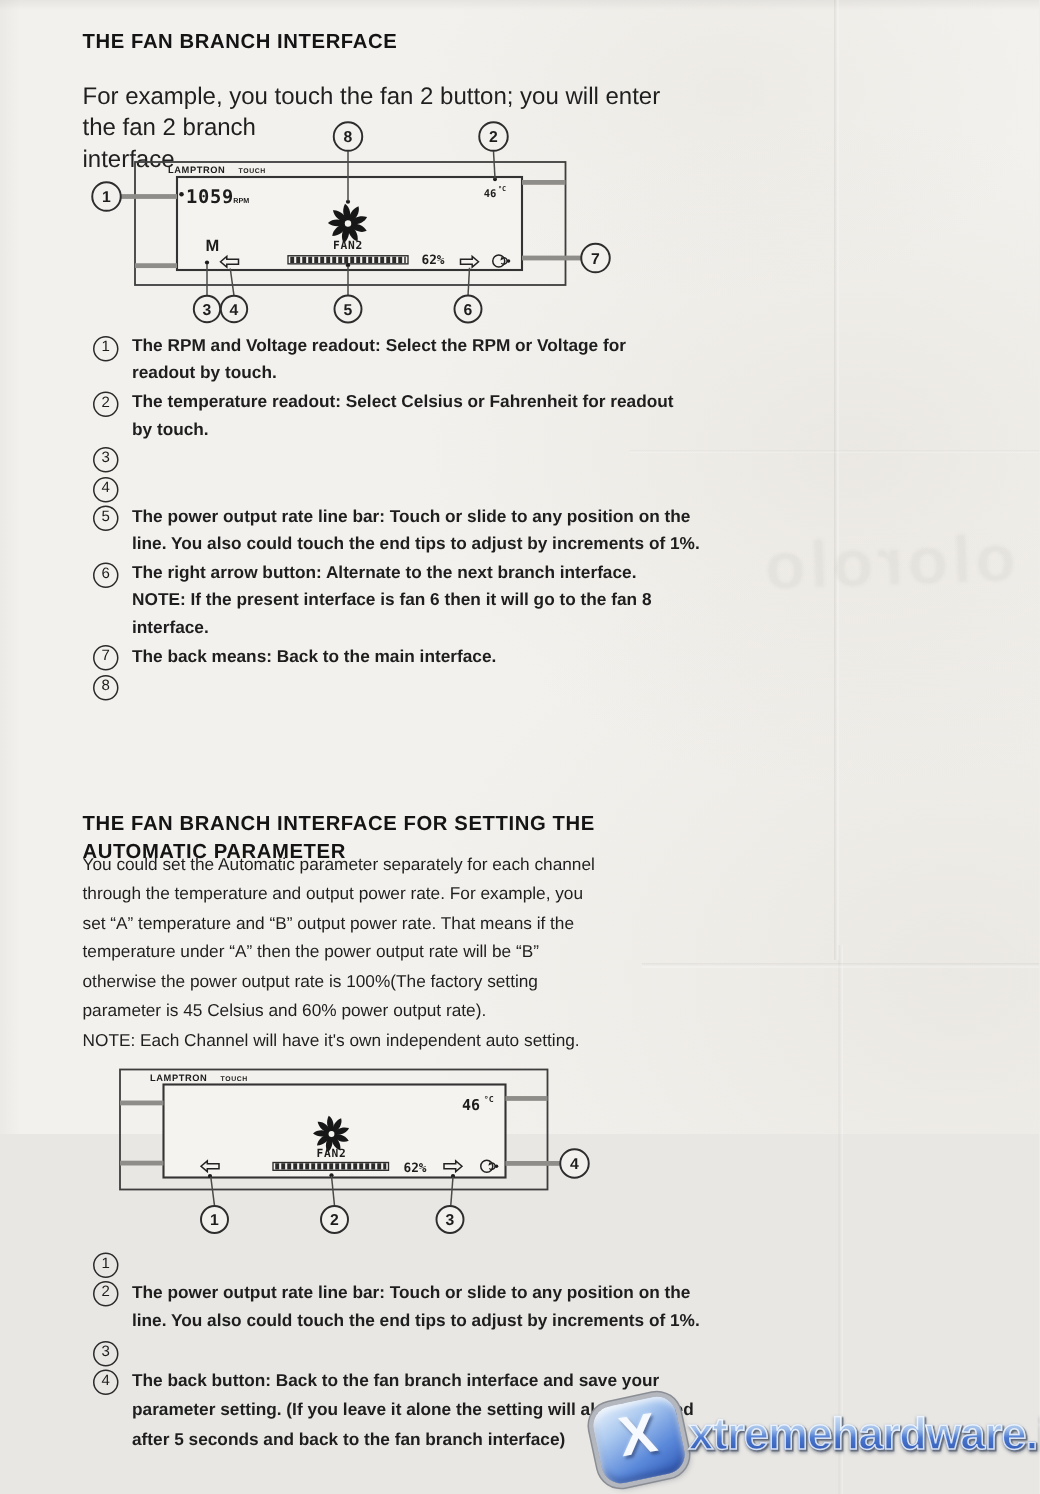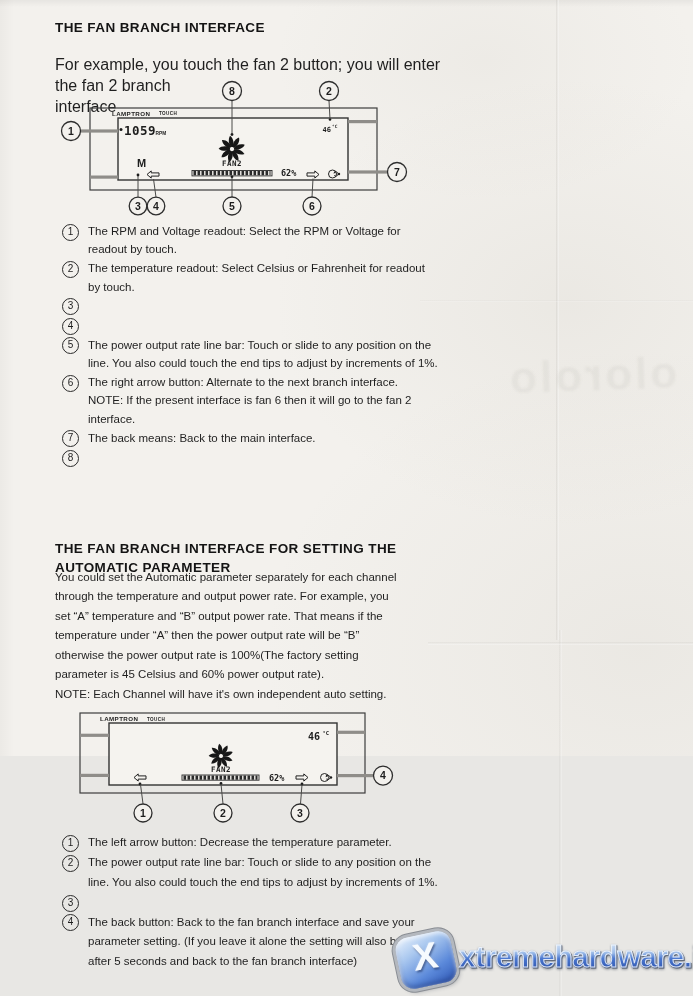--- a/index.html
+++ b/index.html
@@ -43,21 +43,21 @@
     font-size:11.5px;line-height:19.5px;white-space:pre-line;}
   .diagram{position:absolute;}
   .d1{left:50px;top:78px;width:370px;height:140px;}
   .d2{left:55px;top:700px;width:345px;height:130px;}
   .list{position:absolute;left:62px;width:460px;}
   .l1{top:222px;}
   .l2{top:833px;}
   .item{display:flex;gap:9px;margin:0 0 1px 0;}
   .num{flex:0 0 15px;width:15px;height:15px;border:1.3px solid #2a2a2a;border-radius:50%;
     text-align:center;font-size:10px;line-height:14.5px;margin-top:1.5px;color:#1c1c1c;}
-  .txt{white-space:pre-line;font-size:11.5px;color:#1e1e1e;}
+  .txt{white-space:pre-line;font-size:11.5px;color:#1e1e1e;font-weight:bold;}
   .l1 .txt{line-height:18.2px;}
   .l2 .txt{line-height:19.4px;}
   
   svg text{fill:#1d1d1d;}
   .boxline{fill:none;stroke:#3d3d3d;stroke-width:1.2px;}
   .screenline{fill:#f5f3ef;stroke:#333;stroke-width:1.4px;}
   .rail{fill:#8f8d89;}
   .callout circle{fill:#f3f1ed;stroke:#2d2d2d;stroke-width:1.3px;}
   .callout text{font-size:10.5px;font-weight:bold;text-anchor:middle;}
   .leader{stroke:#4a4a48;stroke-width:1px;}
@@ -242,21 +242,21 @@
         <span class="num">4</span>
       </div>
     <div class="item">
         <span class="num">5</span>
         <span class="txt">The power output rate line bar: Touch or slide to any position on the
 line. You also could touch the end tips to adjust by increments of 1%.</span>
       </div>
     <div class="item">
         <span class="num">6</span>
         <span class="txt">The right arrow button: Alternate to the next branch interface.
-NOTE: If the present interface is fan 6 then it will go to the fan 2
+NOTE: If the present interface is fan 6 then it will go to the fan 8
 interface.</span>
       </div>
     <div class="item">
         <span class="num">7</span>
         <span class="txt">The back means: Back to the main interface.</span>
       </div>
     <div class="item">
         <span class="num">8</span>
       </div>
   </div>
@@ -325,21 +325,20 @@
       <g class="callout">
         <circle cx="328" cy="75.6" r="9.5"></circle>
           <text x="328" y="79.4">4</text>
       </g>
     </svg>
   </div>
 
   <div class="list l2">
     <div class="item">
         <span class="num">1</span>
-        <span class="txt">The left arrow button: Decrease the temperature parameter.</span>
       </div>
     <div class="item">
         <span class="num">2</span>
         <span class="txt">The power output rate line bar: Touch or slide to any position on the
 line. You also could touch the end tips to adjust by increments of 1%.</span>
       </div>
     <div class="item">
         <span class="num">3</span>
       </div>
     <div class="item">

